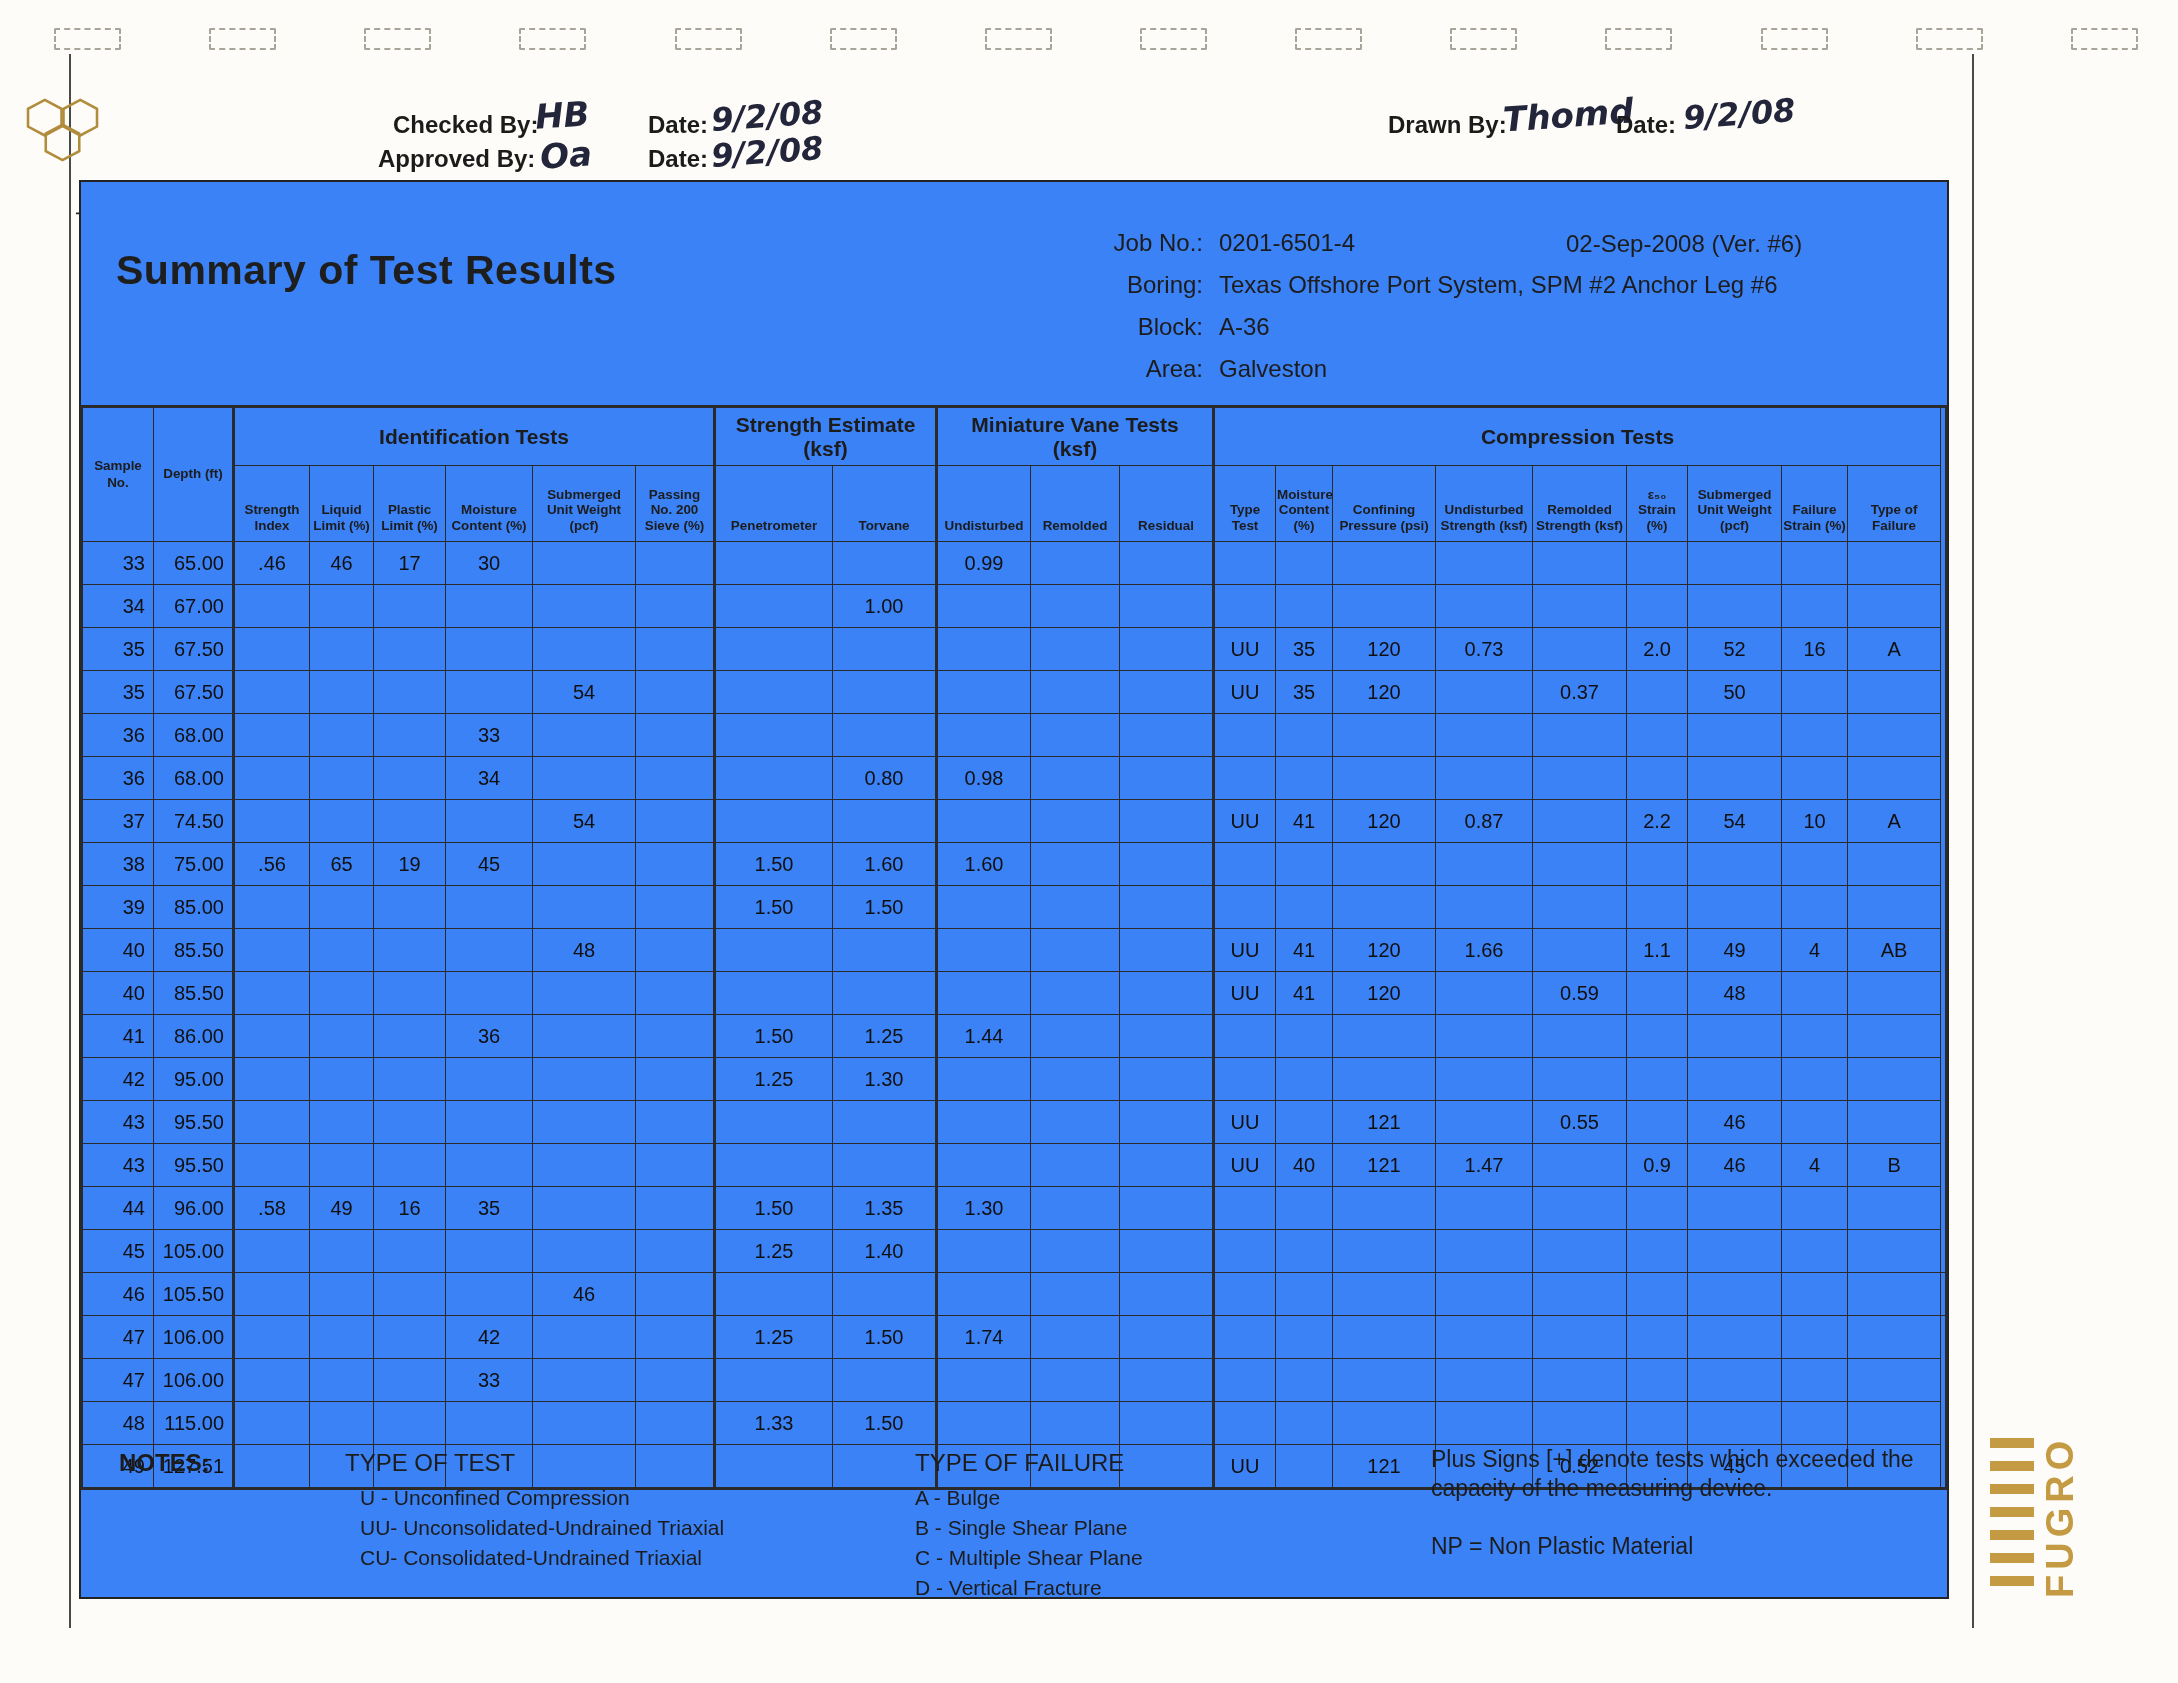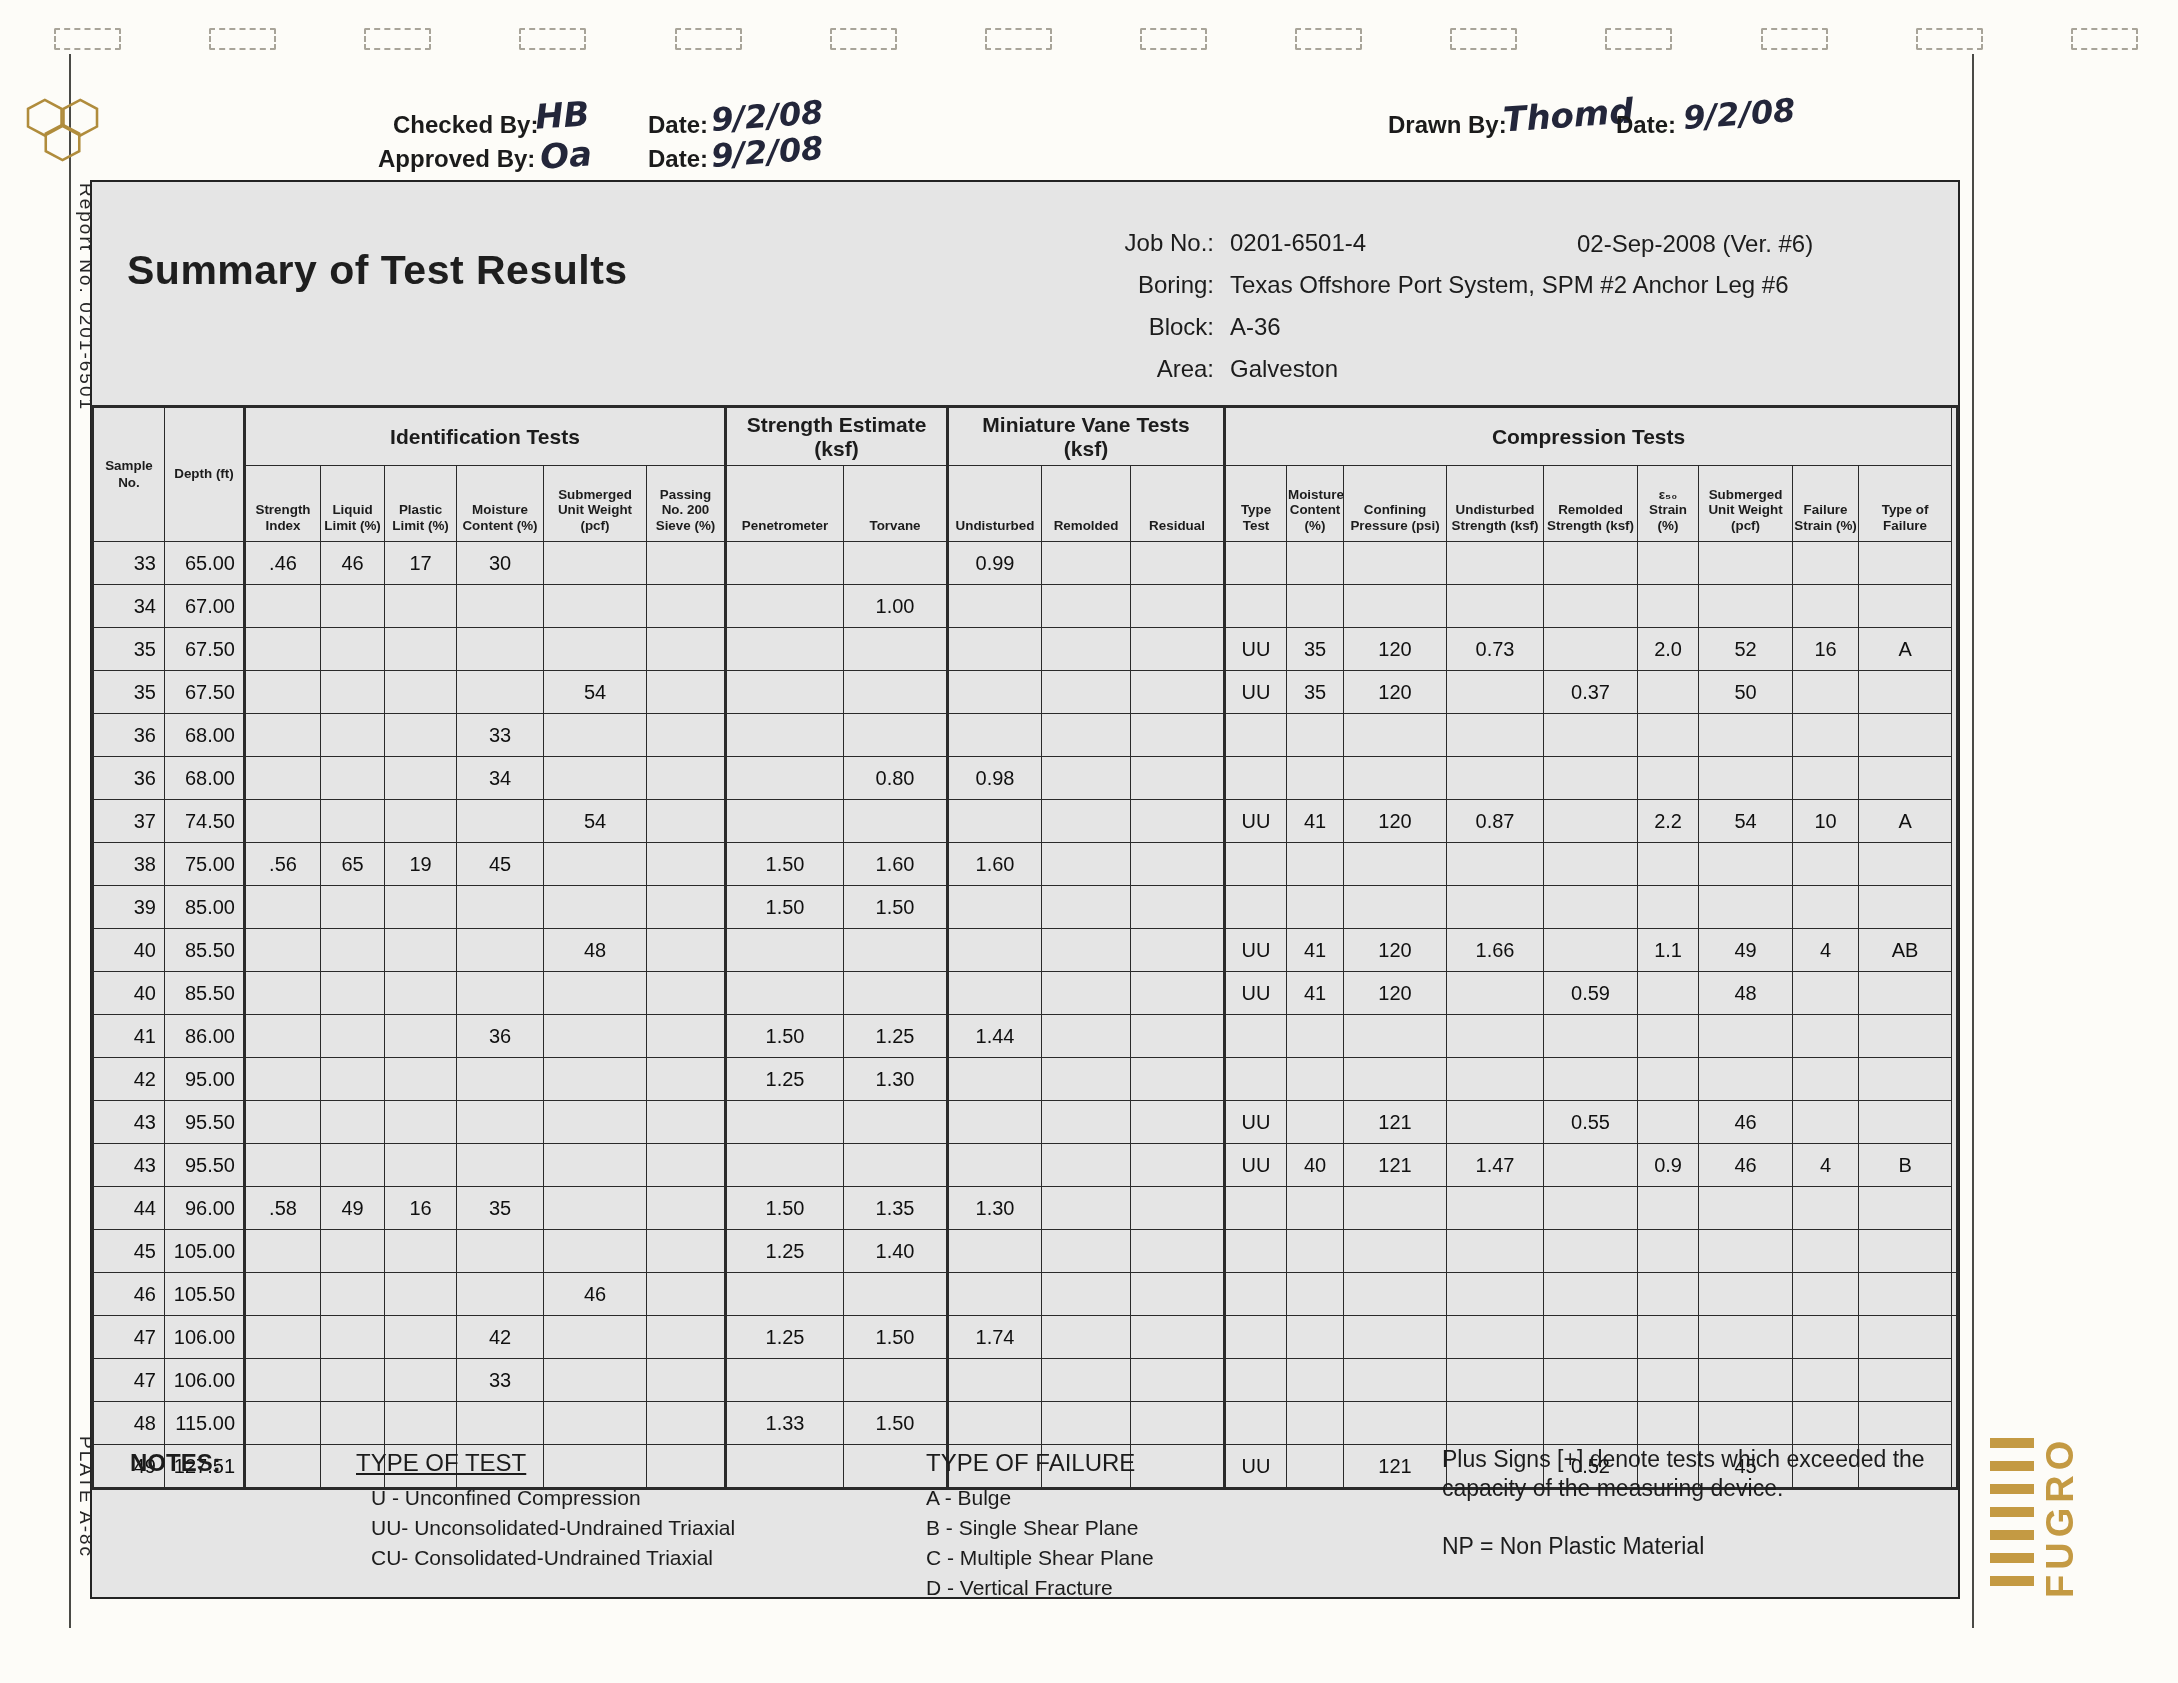--- a/index.html
+++ b/index.html
@@ -19,21 +19,21 @@
 
   
   .honeycomb{position:absolute;left:24px;top:97px;}
 
   
   .lab{position:absolute;font-size:24px;font-weight:bold;color:#1b1b1b;white-space:nowrap;}
   .hand{position:absolute;font-family:"DejaVu Sans",sans-serif;font-style:italic;font-weight:600;
         color:#23263a;transform:rotate(-4deg);white-space:nowrap;}
 
   
-  .frame{position:absolute;left:90px;top:180px;width:1866px;height:1415px;border:2.5px solid #232323;background:#e5e5e5;}
+  .frame{position:absolute;left:79px;top:180px;width:1866px;height:1415px;border:2.5px solid #232323;background:#3b82f6;}
   .title{position:absolute;left:35px;top:65px;font-size:41px;font-weight:bold;letter-spacing:0.5px;color:#1e1e1e;}
   .jobgrid{position:absolute;left:950px;top:46px;display:grid;grid-template-columns:188px auto;row-gap:12px;
            font-size:24px;line-height:30px;}
   .jobgrid .jl{font-weight:normal;text-align:right;padding-right:16px;white-space:nowrap;}
   .jobgrid .jv{white-space:nowrap;}
   .datever{position:absolute;left:1485px;top:48px;font-size:24px;white-space:nowrap;}
 
   
   table.results{position:absolute;left:-1px;top:223px;width:1868px;border-collapse:collapse;table-layout:fixed;
                 border:3px solid #2a2a2a;}
@@ -717,21 +717,21 @@
             <td class="dc"></td>
             <td class="dc">45</td>
             <td class="dc"></td>
             <td class="dc"></td>
           </tr>
         </tbody>
     </table>
 
     <div class="note-big" style="left:38px;top:1267px;">NOTES:</div>
 
-    <div class="note-title" style="left:264px;top:1267px;text-decoration:underline;">TYPE OF TEST</div>
+    <div class="note-title" style="left:264px;top:1267px;">TYPE OF TEST</div>
     <div class="note-list" style="left:279px;top:1301px;">
         <div class="note-line">U  - Unconfined Compression</div>
         <div class="note-line">UU- Unconsolidated-Undrained Triaxial</div>
         <div class="note-line">CU- Consolidated-Undrained Triaxial</div>
       </div>
 
     <div class="note-title" style="left:834px;top:1267px;">TYPE OF FAILURE</div>
     <div class="note-list" style="left:834px;top:1301px;">
         <div class="note-line">A - Bulge</div>
         <div class="note-line">B - Single Shear Plane</div>

